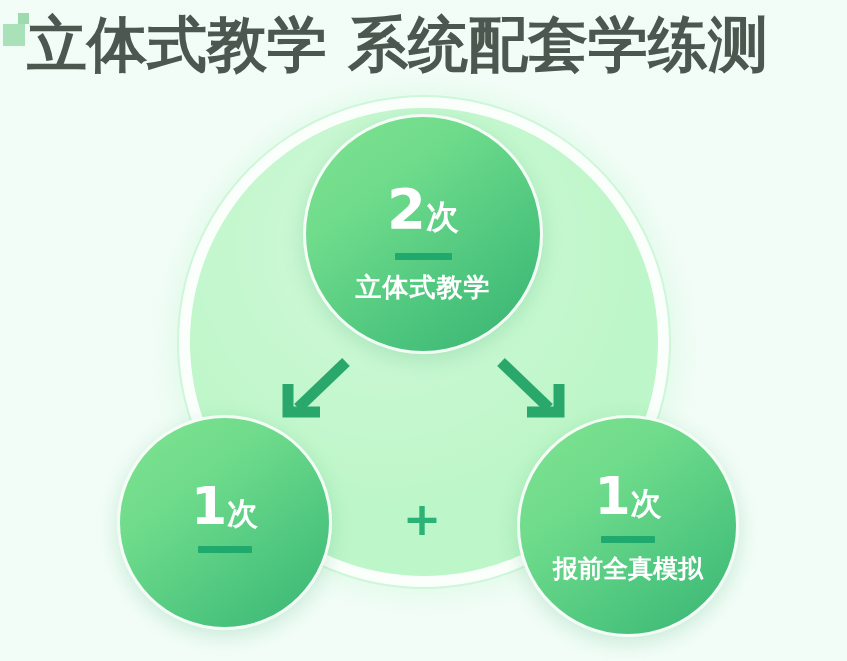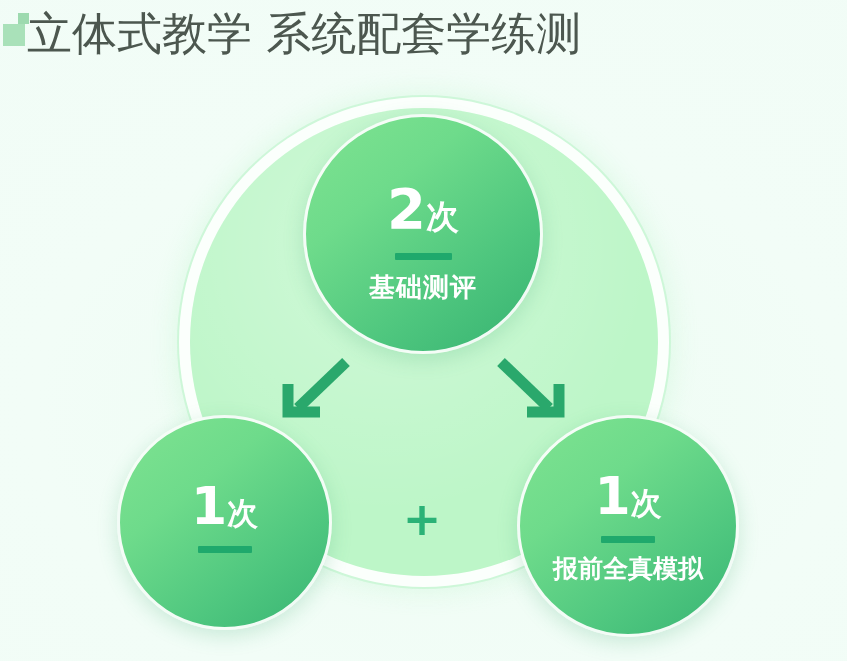--- a/index.html
+++ b/index.html
@@ -50,24 +50,24 @@
     left: 3px;
     top: 24px;
     width: 22px;
     height: 22px;
     background: #9cdcae;
     opacity: .85;
   }
   #page-title {
     position: absolute;
     left: 27px;
-    top: 5px;
-    font-size: 45px;
+    top: 15px;
+    font-size: 60px;
     line-height: 58px;
-    font-weight: normal;
+    font-weight: bold;
     color: #4c574f;
     letter-spacing: 0px;
     white-space: nowrap;
     font-family: "DejaVu Sans", "Liberation Sans", sans-serif;
   }
 
   
   #diagram {
     position: absolute;
     left: 0;
@@ -213,21 +213,21 @@
   <div id="diagram">
 
     <div id="backdrop-ring"></div>
 
     <div class="node" id="node-top">
       <div class="count-row">
         <span class="count-num">2</span>
         <span class="count-unit">次</span>
       </div>
       <div class="divider"></div>
-      <div class="node-label">基础测评</div>
+      <div class="node-label">立体式教学</div>
     </div>
 
     <div class="node" id="node-left">
       <div class="count-row">
         <span class="count-num">1</span>
         <span class="count-unit">次</span>
       </div>
       <div class="divider"></div>
     </div>
 

